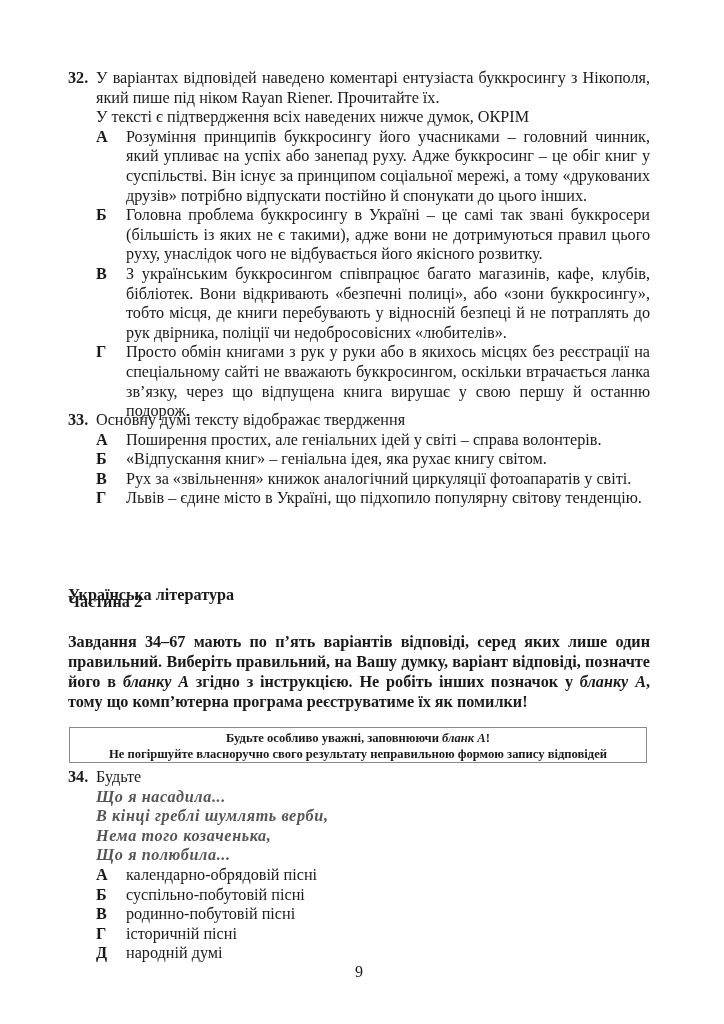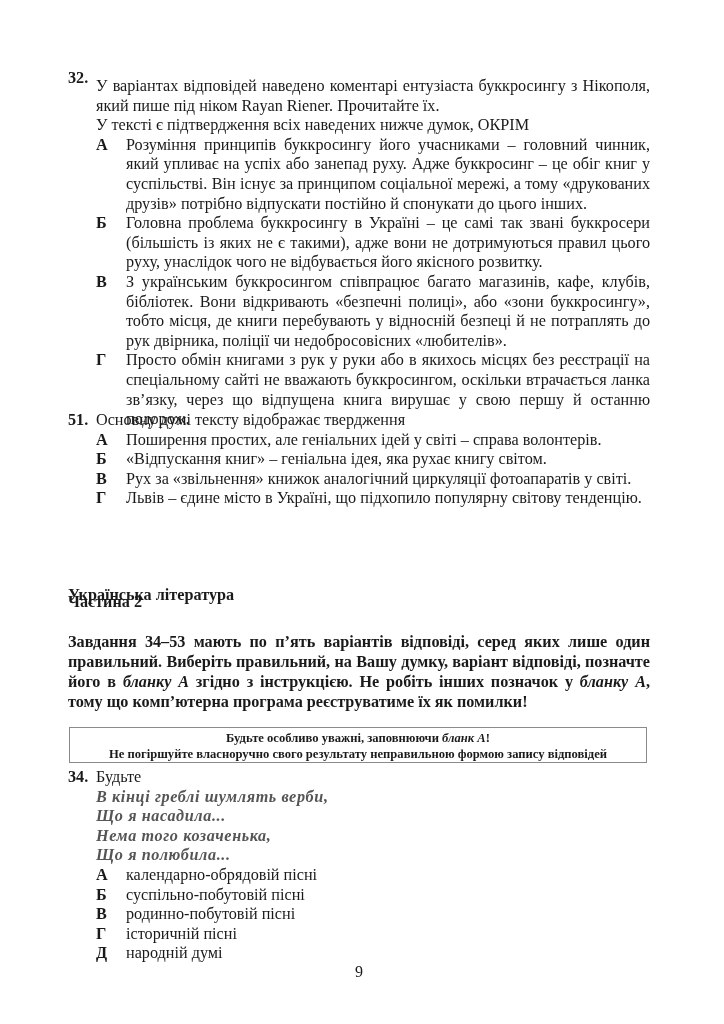--- a/index.html
+++ b/index.html
@@ -9,21 +9,21 @@
     color: #1a1a1a;
   }
   .page { position: absolute; left: 68px; top: 0; width: 582px; }
   .q { position: absolute; left: 0; width: 582px; font-size: 16.2px; line-height: 19.6px; }
   .qnum { position: absolute; left: 0; top: 0; font-weight: bold; }
   .qbody { margin-left: 28px; }
   .stem { display: block; }
   .opt { position: relative; padding-left: 30px; text-align: justify; }
   .opt .letter { position: absolute; left: 0; top: 0; font-weight: bold; }
   .opt .otext { display: block; }
-  .justify { text-align: justify; margin-top: 8px; }
+  .justify { text-align: justify; }
   .heading { position: absolute; left: 0; width: 582px; font-weight: bold; font-size: 16.2px; line-height: 20px; }
   .instr { position: absolute; left: 0; width: 582px; font-weight: bold; font-size: 16.2px; line-height: 20px; text-align: justify; }
   .instr i { font-weight: bold; }
   .notice {
     position: absolute; left: 1px; width: 578px; height: 36px;
     border: 1px solid #8a8a8a; box-sizing: border-box;
     text-align: center; font-weight: bold; font-size: 12.6px; line-height: 16px;
     padding-top: 2px;
   }
   .verse { font-style: italic; font-weight: bold; color: #555; letter-spacing: 0.6px; }
@@ -52,21 +52,21 @@
         <span class="otext">З українським буккросингом співпрацює багато магазинів, кафе, клубів, бібліотек. Вони відкривають «безпечні полиці», або «зони буккросингу», тобто місця, де книги перебувають у відносній безпеці й не потраплять до рук двірника, поліції чи недобросовісних «любителів».</span>
       </div>
       <div class="opt">
         <span class="letter">Г</span>
         <span class="otext">Просто обмін книгами з рук у руки або в якихось місцях без реєстрації на спеціальному сайті не вважають буккросингом, оскільки втрачається ланка зв’язку, через що відпущена книга вирушає у свою першу й останню подорож.</span>
       </div>
     </div>
   </div>
 
   <div class="q" style="top:411px;">
-    <span class="qnum">51.</span>
+    <span class="qnum">33.</span>
     <div class="qbody">
       <span class="stem">Основну думі тексту відображає твердження</span>
       <div class="opt">
         <span class="letter">А</span>
         <span class="otext">Поширення простих, але геніальних ідей у світі – справа волонтерів.</span>
       </div>
       <div class="opt">
         <span class="letter">Б</span>
         <span class="otext">«Відпускання книг» – геніальна ідея, яка рухає книгу світом.</span>
       </div>
@@ -78,37 +78,37 @@
         <span class="letter">Г</span>
         <span class="otext">Львів – єдине місто в Україні, що підхопило популярну світову тенденцію.</span>
       </div>
     </div>
   </div>
 
   <div class="heading" style="top:592px;">Частина 2</div>
   <div class="heading" style="top:585px;">Українська література</div>
 
   <div class="instr" style="top:632px;">
-    <span>Завдання 34–53 мають по п’ять варіантів відповіді, серед яких лише один правильний. Виберіть правильний, на Вашу думку, варіант відповіді, позначте його в </span><i>бланку А</i><span> згідно з інструкцією. Не робіть інших позначок у </span><i>бланку А</i><span>, тому що комп’ютерна програма реєструватиме їх як помилки!</span>
+    <span>Завдання 34–67 мають по п’ять варіантів відповіді, серед яких лише один правильний. Виберіть правильний, на Вашу думку, варіант відповіді, позначте його в </span><i>бланку А</i><span> згідно з інструкцією. Не робіть інших позначок у </span><i>бланку А</i><span>, тому що комп’ютерна програма реєструватиме їх як помилки!</span>
   </div>
 
   <div class="notice" style="top:727px;">
     <div>
       <span>Будьте особливо уважні, заповнюючи </span><i>бланк А</i><span>!</span>
     </div>
     <div>Не погіршуйте власноручно свого результату неправильною формою запису відповідей</div>
   </div>
 
   <div class="q" style="top:768px;">
     <span class="qnum">34.</span>
     <div class="qbody">
       <span class="stem">Будьте</span>
       <div class="verse">
+        <div>Що я насадила...</div>
         <div>В кінці греблі шумлять верби,</div>
-        <div>Що я насадила...</div>
         <div>Нема того козаченька,</div>
         <div>Що я полюбила...</div>
       </div>
       <div class="opt">
         <span class="letter">А</span>
         <span class="otext">календарно-обрядовій пісні</span>
       </div>
       <div class="opt">
         <span class="letter">Б</span>
         <span class="otext">суспільно-побутовій пісні</span>

